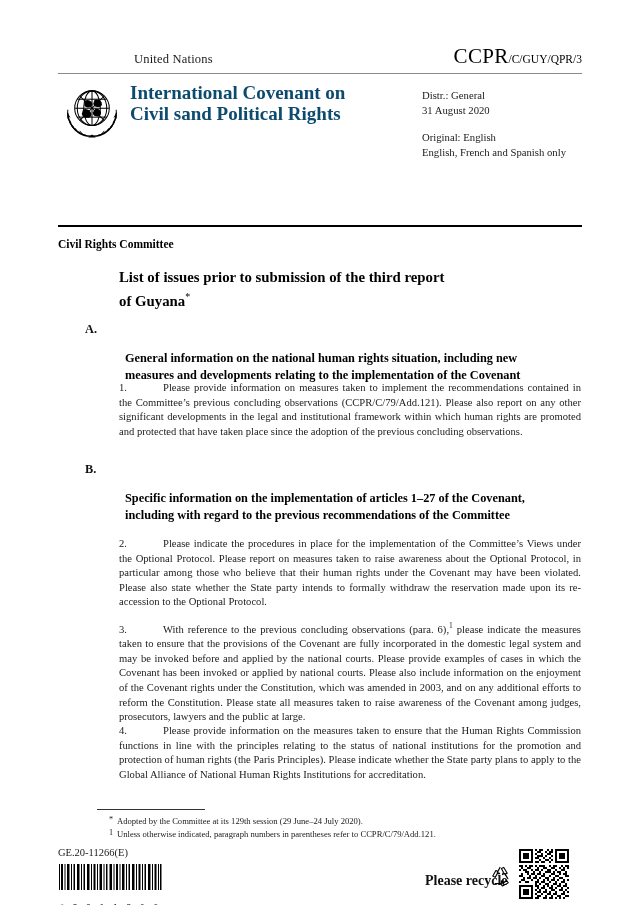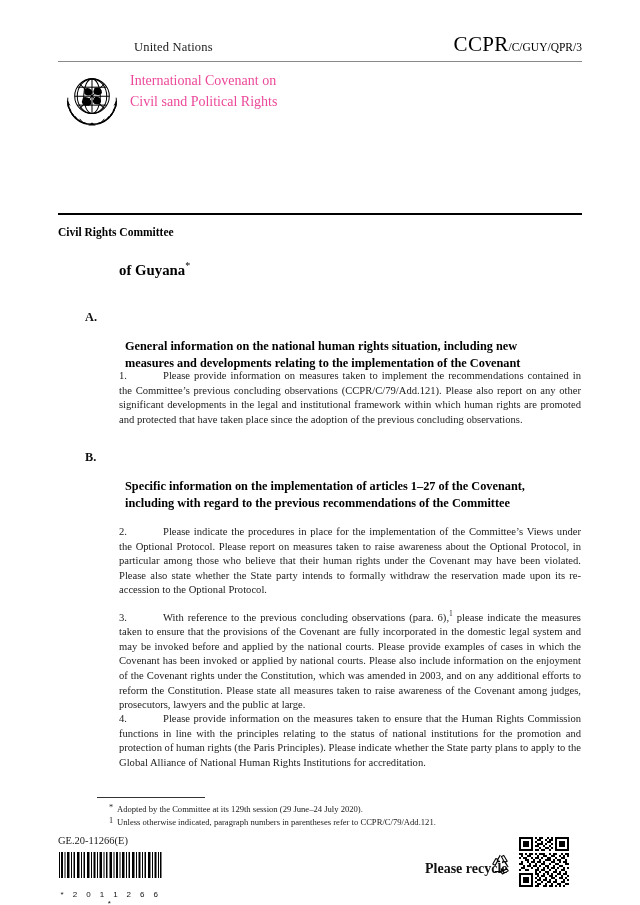--- a/index.html
+++ b/index.html
@@ -11,21 +11,21 @@
     width: 640px;
     height: 905px;
     position: relative;
     font-family: "Liberation Serif", "DejaVu Serif", serif;
     color: #111111;
     overflow: hidden;
   }
 
   .page {
     position: absolute;
-    left: 0; top: 4px;
+    left: 0; top: 16px;
     width: 640px;
     height: 773px;
     background: #ffffff;
   }
 
   
   .hdr-top {
     position: absolute;
     left: 58px; top: 36px;
     width: 524px;
@@ -79,24 +79,24 @@
     left: 60px; top: 64px;
     width: 64px; height: 64px;
   }
 
   .title-block {
     position: absolute;
     left: 130px; top: 66px;
     width: 280px;
   }
   .title-line {
-    font-weight: normal;
-    font-size: 14px;
+    font-weight: bold;
+    font-size: 19px;
     line-height: 21px;
-    color: #ec4899;
+    color: #0c4a6e;
   }
 
   .distr-block {
     position: absolute;
     left: 422px; top: 72px;
     width: 170px;
     font-size: 10.7px;
     line-height: 14.5px;
     color: #1a1a1a;
   }
@@ -302,26 +302,34 @@
       </g>
       <path d="M44 90 l6 -5 l6 5 z" fill="#000"></path>
     </svg>
   </div>
 
   <div class="title-block">
     <div class="title-line">International Covenant on</div>
     <div class="title-line">Civil sand Political Rights</div>
   </div>
 
+  <div class="distr-block">
+    <div>Distr.: General</div>
+    <div>31 August 2020</div>
+    <div class="gap"></div>
+    <div>Original: English</div>
+    <div>English, French and Spanish only</div>
+  </div>
 
   <div class="rule-thick rule-sep"></div>
 
   <div class="committee">Civil Rights Committee</div>
 
   <div class="doc-title">
+    <div>List of issues prior to submission of the third report</div>
     <div><span>of Guyana</span><sup>*</sup></div>
   </div>
 
   <div class="sec" id="sec-a">
     <span class="sec-letter">A.</span>
     <div class="sec-text">General information on the national human rights situation, including new measures and developments relating to the implementation of the Covenant</div>
   </div>
 
   <div class="para" id="para-1">
     <span class="pnum">1.</span><span>Please provide information on measures taken to implement the recommendations contained in the Committee’s previous concluding observations (CCPR/C/79/Add.121). Please also report on any other significant developments in the legal and institutional framework within which human rights are promoted and protected that have taken place since the adoption of the previous concluding observations.</span>

